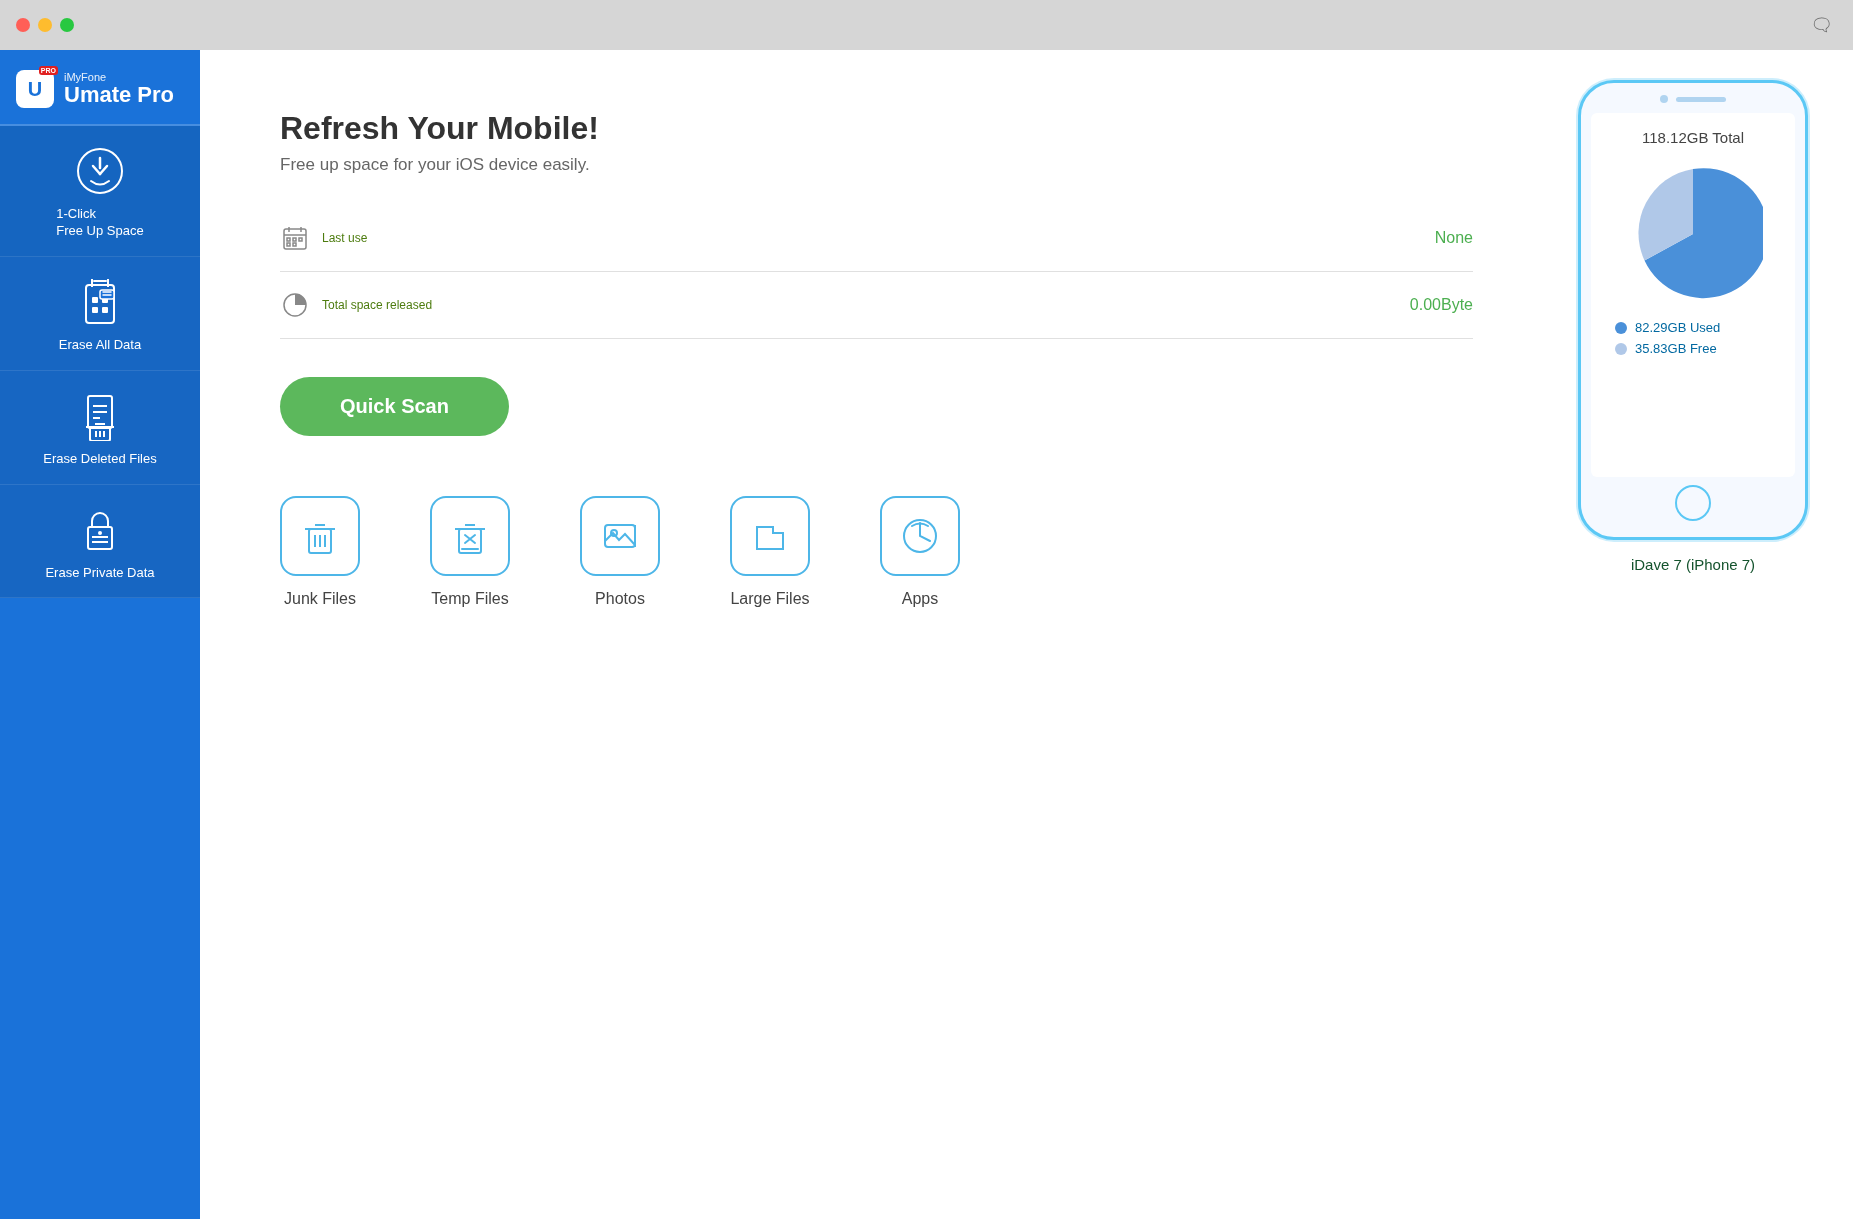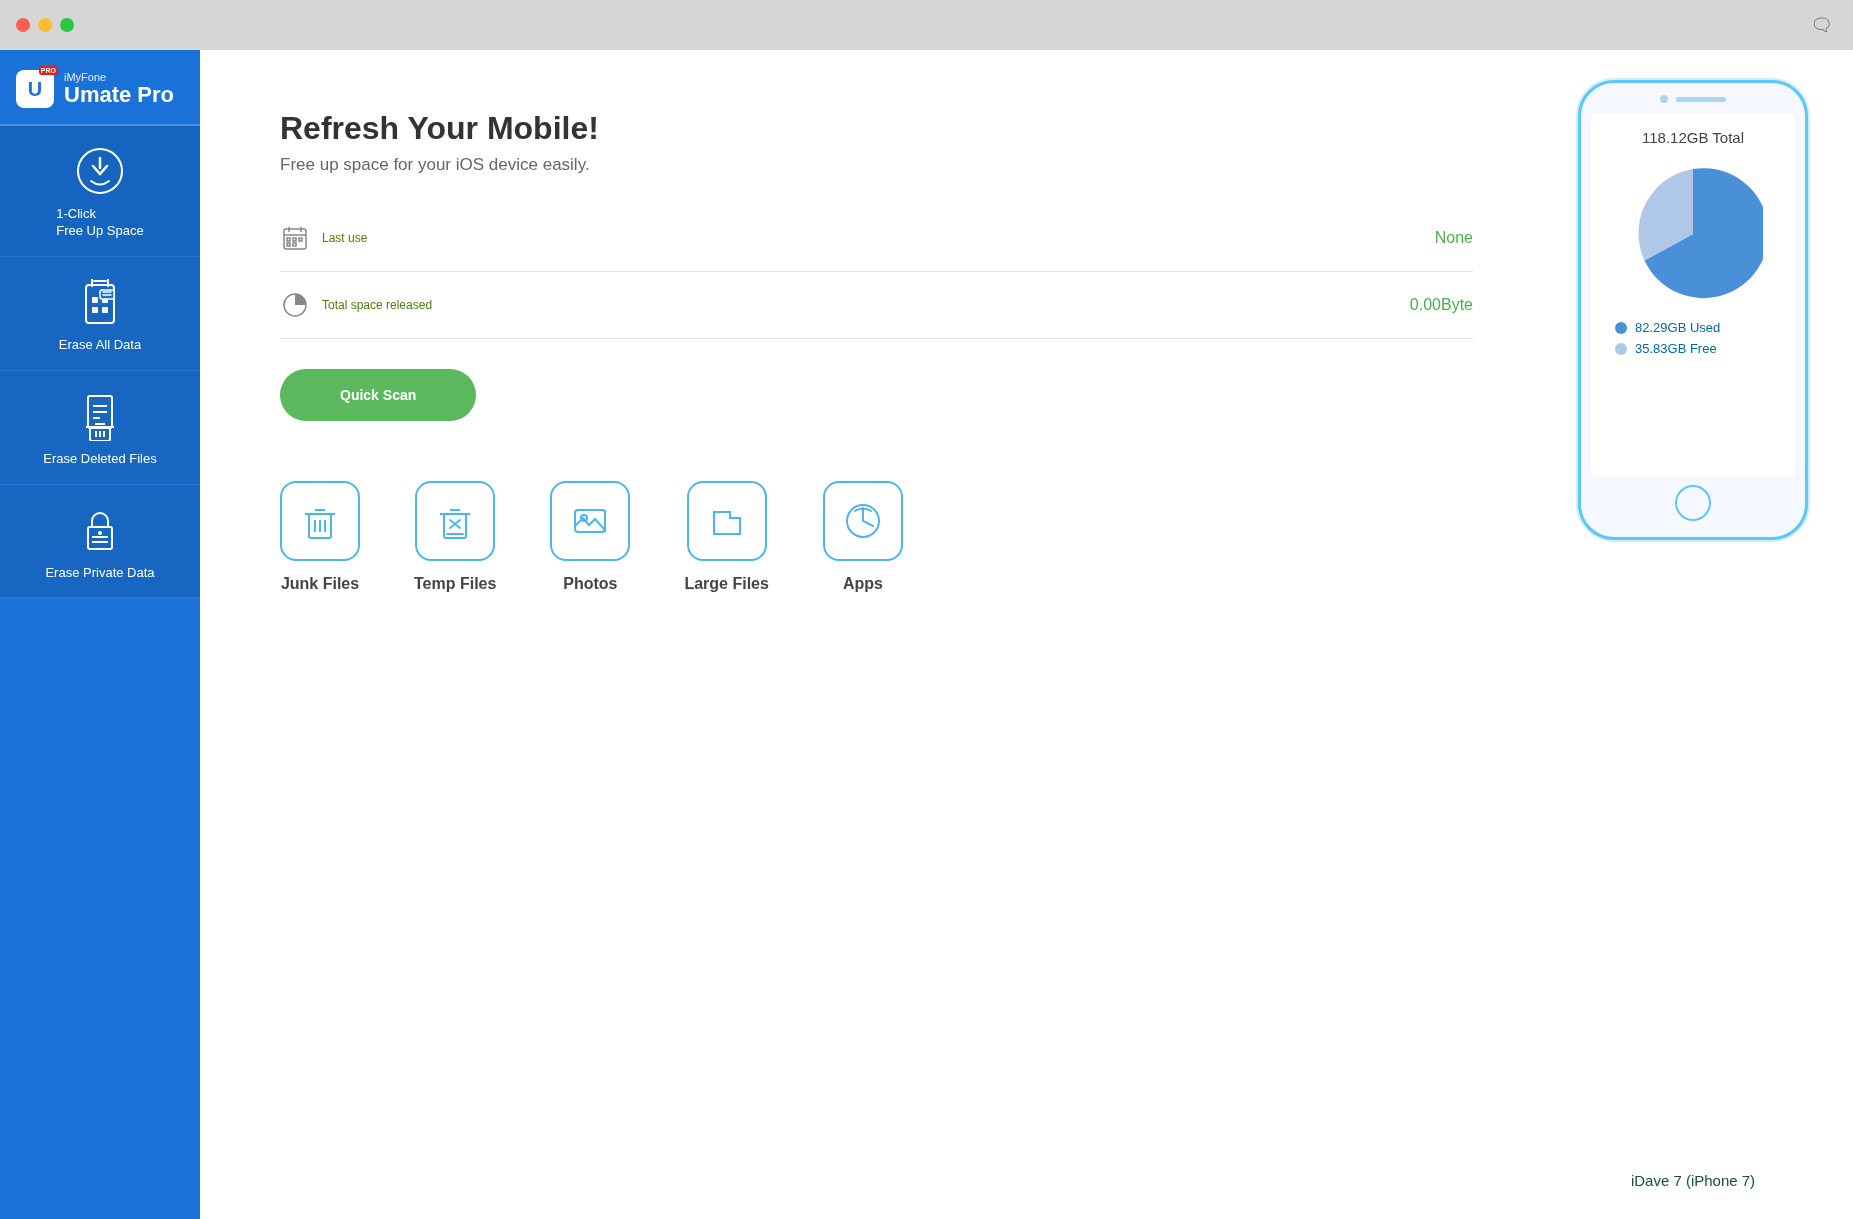--- a/index.html
+++ b/index.html
@@ -192,36 +192,35 @@
     .info-row-value {
       font-size: 16px;
       color: #4caf50;
       font-weight: 500;
     }
 
     .scan-button {
       display: inline-block;
       background: #5cb85c;
       color: white;
-      font-size: 14px;
+      font-size: 20px;
       font-weight: 700;
       padding: 18px 60px;
       border-radius: 40px;
       border: none;
       cursor: pointer;
-      margin-top: 30px;
+      margin-top: 38px;
       margin-bottom: 40px;
     }
 
     
     .categories {
       display: flex;
-      gap: 54px;
+      gap: 70px;
       margin-top: 20px;
-      font-weight: bold;
     }
     .category-item {
       display: flex;
       flex-direction: column;
       align-items: center;
       gap: 14px;
       cursor: pointer;
     }
     .category-icon-box {
       width: 80px;
@@ -237,21 +236,21 @@
       color: #444;
     }
 
     
     .right-panel {
       width: 320px;
       background: white;
       display: flex;
       flex-direction: column;
       align-items: center;
-      justify-content: space-between;
+      justify-content: flex-start;
       flex-shrink: 0;
       padding: 30px 20px;
     }
 
     .phone-mockup {
       width: 230px;
       height: 460px;
       border: 3px solid #5bc8f5;
       border-radius: 36px;
       background: #f5f9ff;

